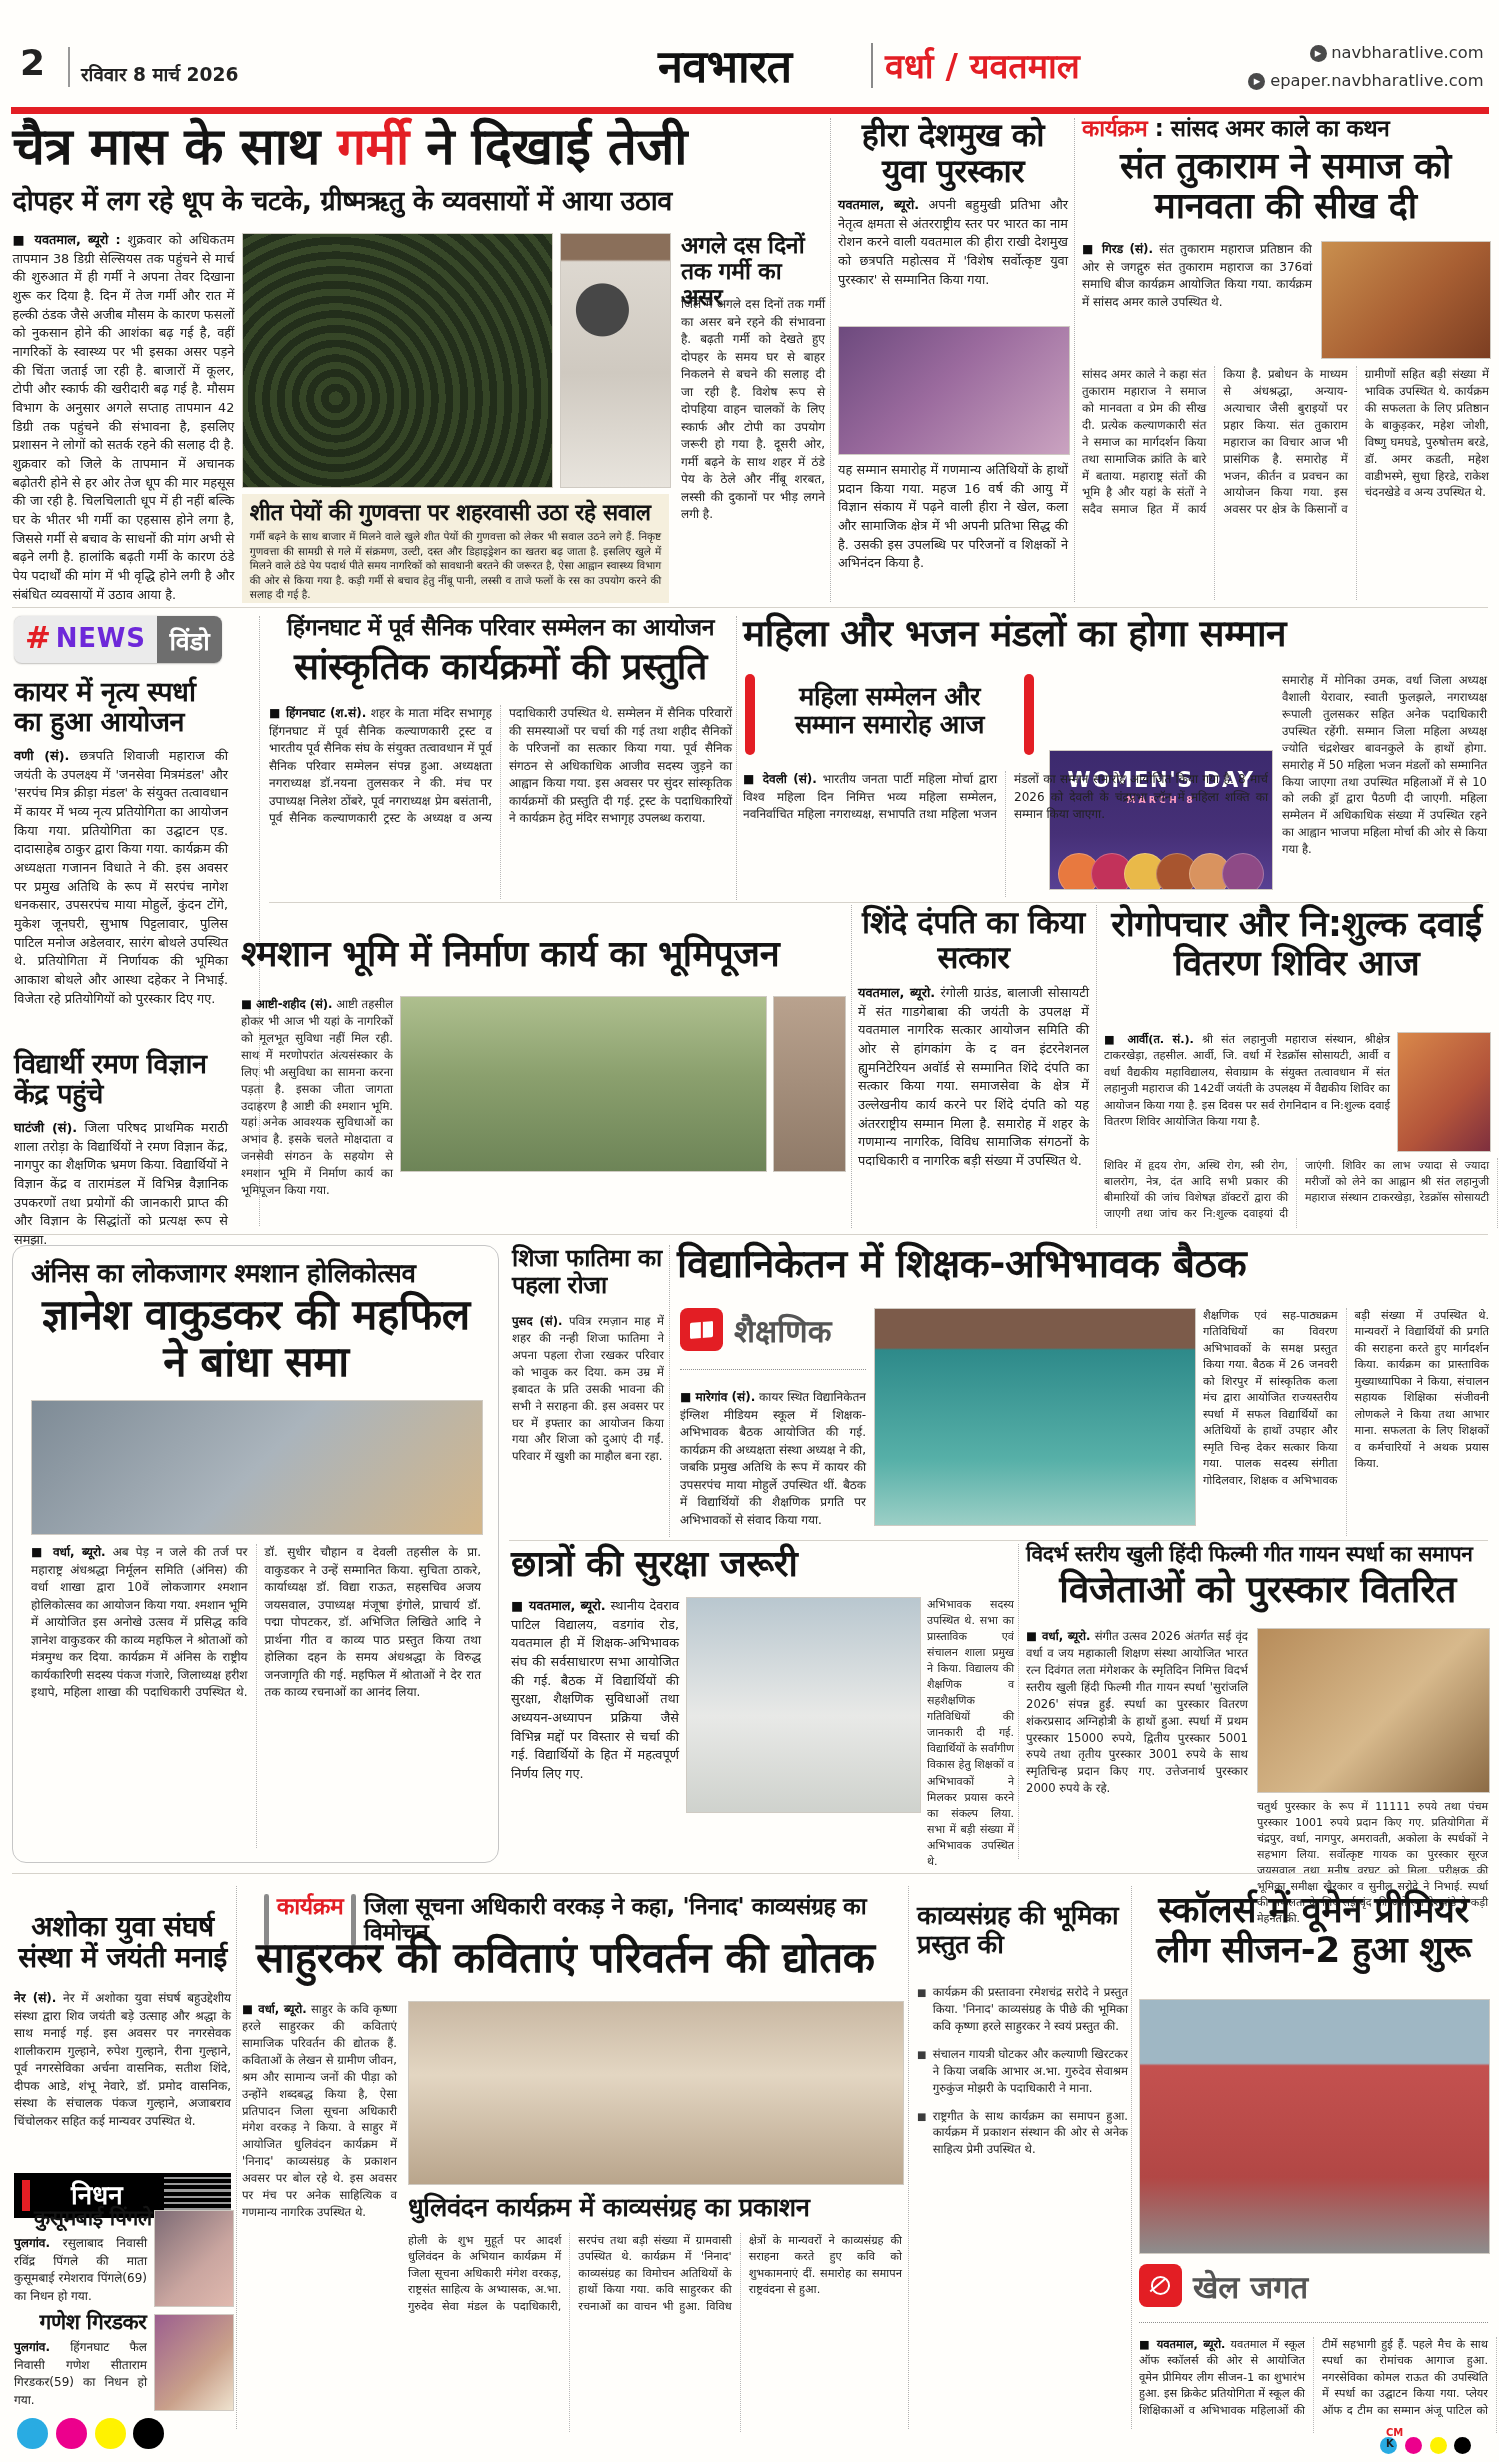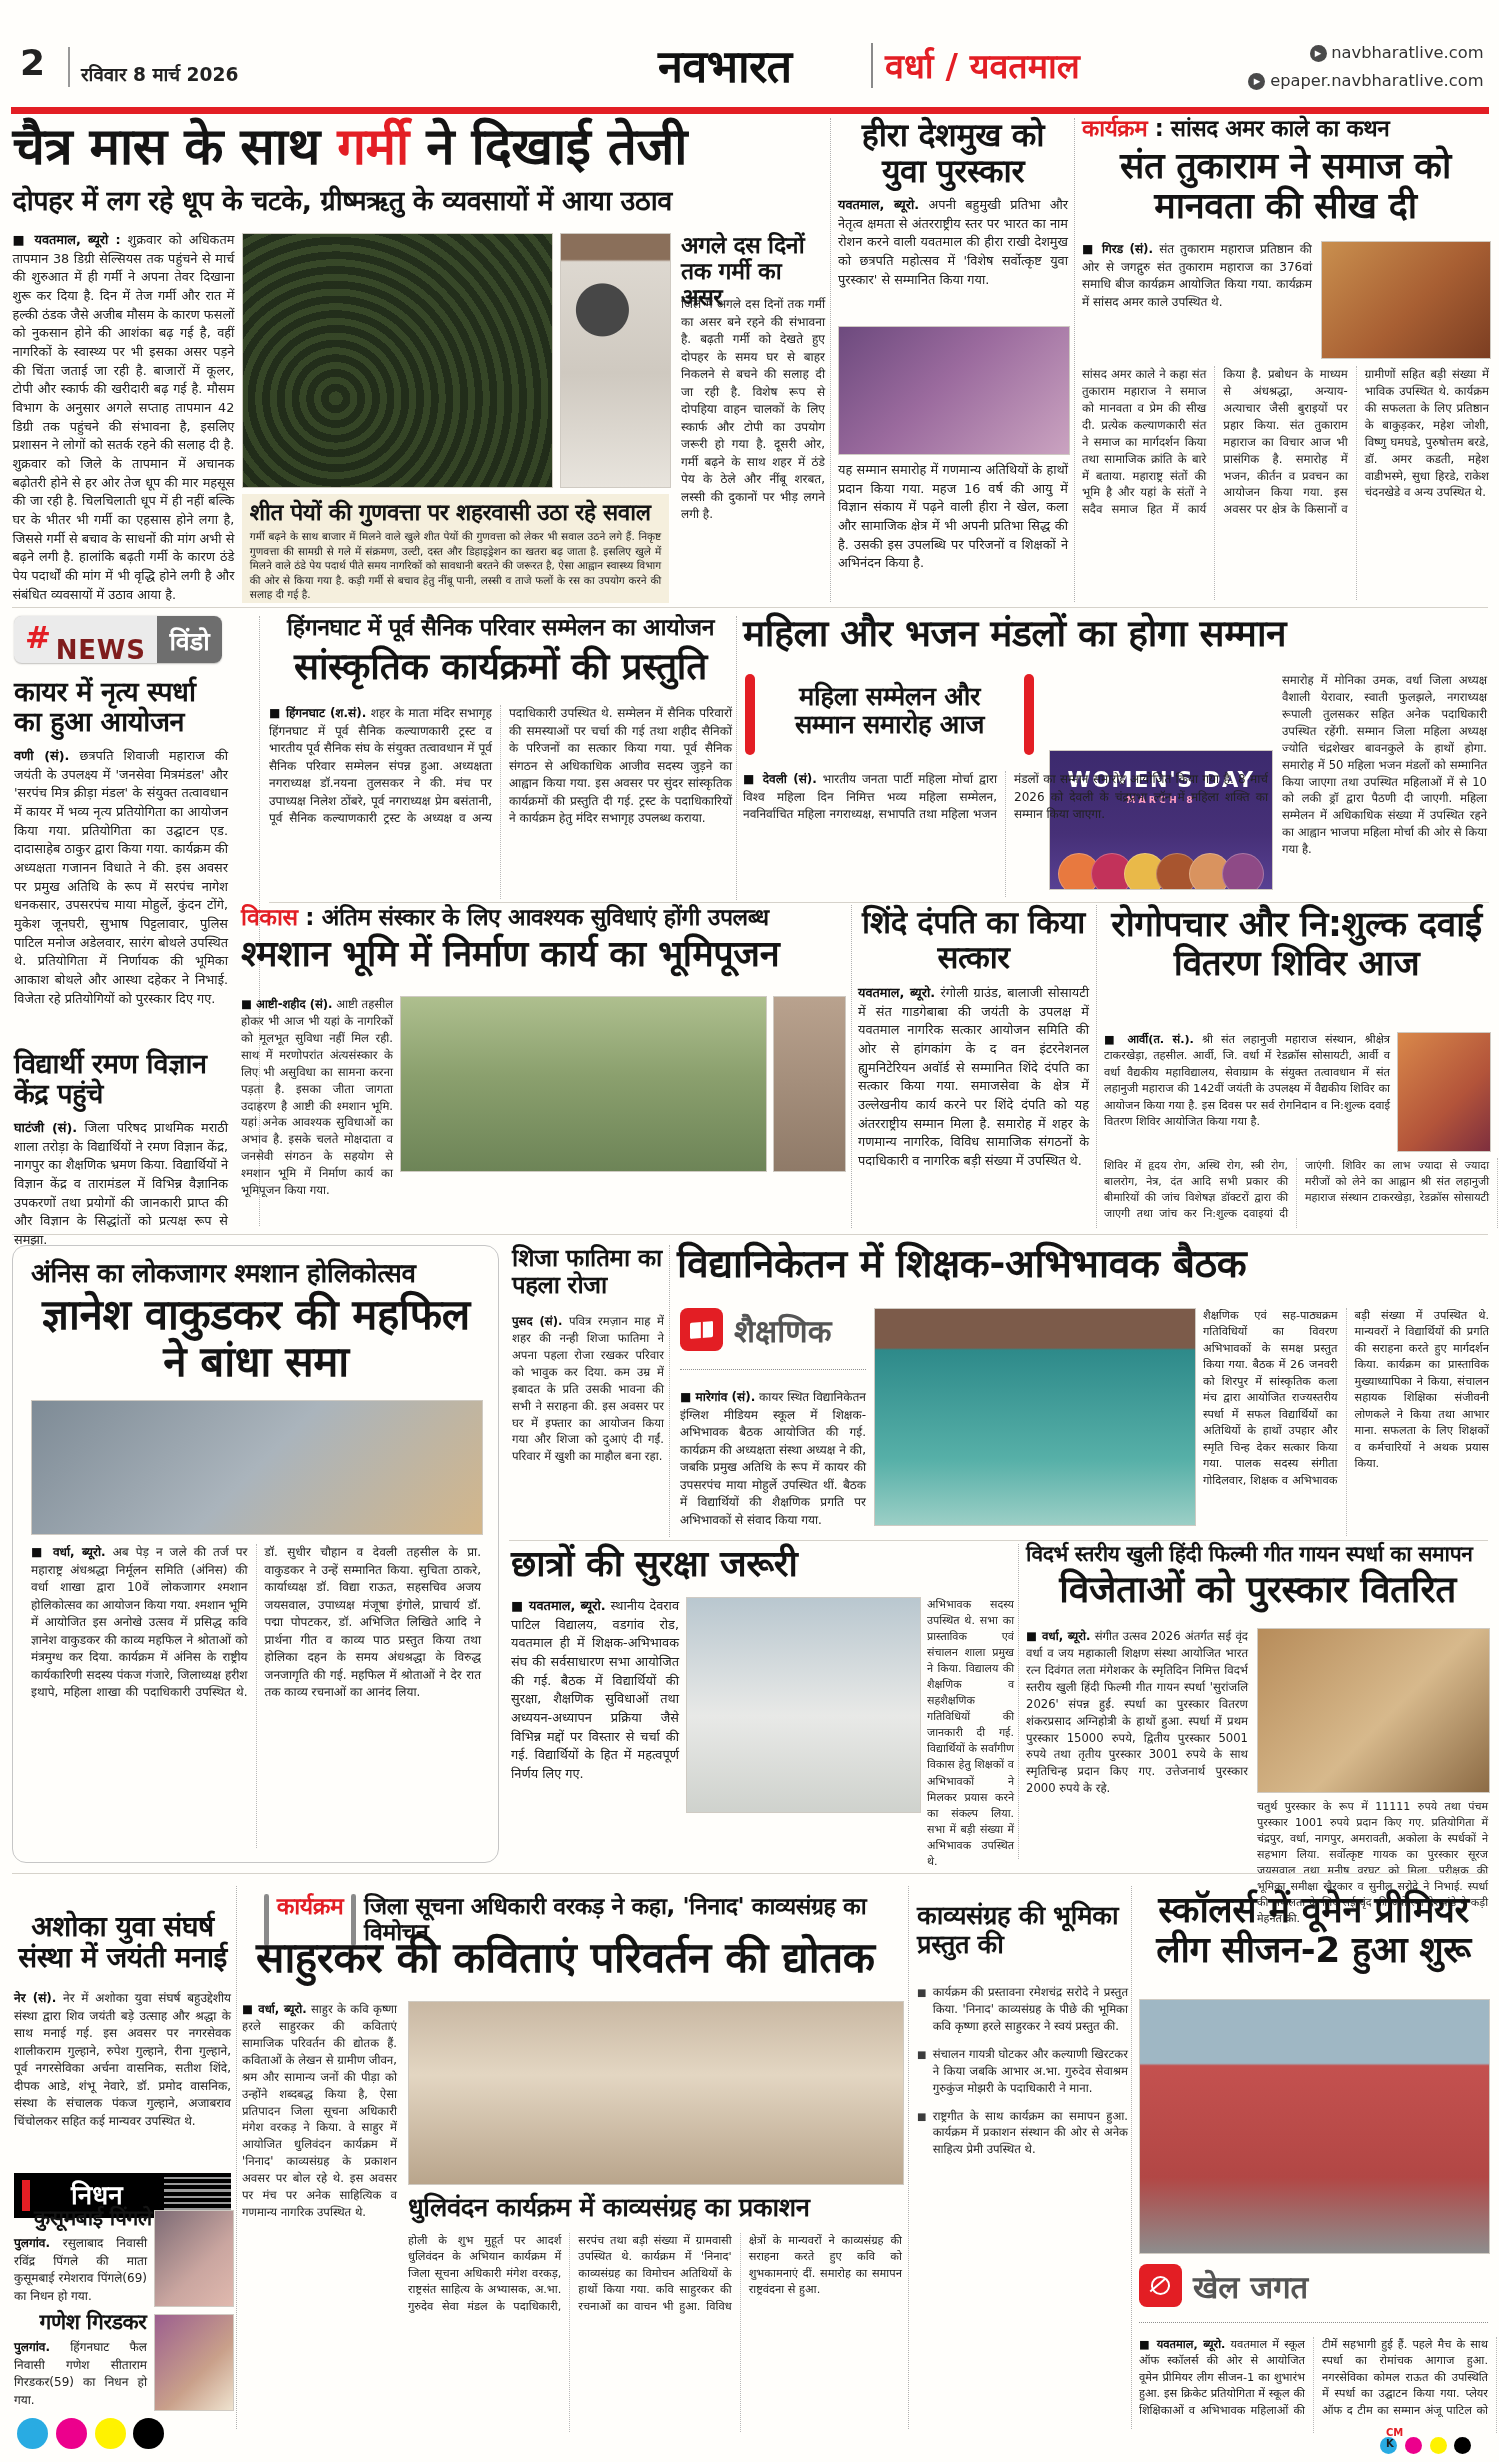--- a/index.html
+++ b/index.html
@@ -25,21 +25,21 @@
   .ph-school{background:linear-gradient(180deg,#7c5b4a 0%,#7c5b4a 18%,#2e8a8a 19%,#57b0a8 70%,#9ccfc6 100%);}
   .ph-sarees{background:linear-gradient(180deg,#b9c7cf 0%,#e8e9e7 55%,#cfd2cd 100%);}
   .ph-award{background:linear-gradient(135deg,#b78c5a,#d7b98c 55%,#8c6b45);}
   .ph-book{background:linear-gradient(180deg,#c9b8a3,#e3d6c2 40%,#b9a58c);}
   .ph-wpl{background:linear-gradient(180deg,#9fb7c4 0%,#9fb7c4 25%,#c4514f 26%,#b24745 70%,#8d8d8d 100%);}
   .ph-obit1{background:linear-gradient(135deg,#7d6b75,#caa6a0 60%,#e0b9ae);}
   .ph-obit2{background:linear-gradient(135deg,#9c5f8f,#c9a08a 60%,#efe3cf);}
   .url-ico{display:inline-flex;align-items:center;justify-content:center;width:17px;height:17px;border-radius:50%;background:#4a4a4a;color:#fff;font-size:8.5px;margin-right:4.7px;vertical-align:middle;}
   .newsbadge{display:flex;align-items:stretch;background:#ebebeb;border-radius:7.8px;overflow:hidden;box-shadow:0 0.8px 1.6px rgba(0,0,0,.25);}
   .newsbadge .hash{color:#e31e24;font-weight:bold;font-size:31px;padding:3.1px 4.7px 0 11px;}
-  .newsbadge .news{font-weight:bold;font-size:26px;letter-spacing:0.8px;padding-top:19px;color:#7f1d1d;}
+  .newsbadge .news{font-weight:bold;font-size:26px;letter-spacing:0.8px;padding-top:7px;color:#6d28d9;}
   .newsbadge .win{margin-left:auto;background:#6e6e6e;color:#fff;font-weight:bold;font-size:25px;padding:7px 12.4px 0 12.4px;}
   .bracketbox{position:relative;padding:7.8px 20px;}
   .bracketbox .bar{position:absolute;top:0;bottom:0;width:10px;background:#e31e24;border-radius:5.4px;}
   .bracketbox .bar.l{left:0;} .bracketbox .bar.r{right:0;}
   .badge-ico{width:43px;height:43px;background:#e31e24;border-radius:7.8px;display:flex;align-items:center;justify-content:center;flex:0 0 auto;}
   .book{position:relative;width:23px;height:15.5px;background:#fff;border-radius:1.6px;transform:skewY(-5deg);}
   .book::after{content:"";position:absolute;left:50%;top:0;width:2.3px;height:100%;background:#e31e24;transform:translateX(-50%);}
   .ball{width:15.5px;height:15.5px;border:2.3px solid #fff;border-radius:50%;position:relative;}
   .ball::after{content:"";position:absolute;left:-4.7px;top:6.2px;width:20px;height:2.3px;background:#fff;transform:rotate(-40deg);}
   .sectionbadge{display:flex;align-items:center;gap:11px;}
@@ -159,23 +159,20 @@
         <i style="background:#8e4a86;"></i>
     </div>
   </div>
   <p class="abs body" style="left:1282px;top:672px;width:205px;height:225px;margin:0;font-size:11.6px;">समारोह में मोनिका उमक, वर्धा जिला अध्यक्ष वैशाली येरावार, स्वाती फुलझले, नगराध्यक्ष रूपाली तुलसकर सहित अनेक पदाधिकारी उपस्थित रहेंगी. सम्मान जिला महिला अध्यक्ष ज्योति चंद्रशेखर बावनकुले के हाथों होगा. समारोह में 50 महिला भजन मंडलों को सम्मानित किया जाएगा तथा उपस्थित महिलाओं में से 10 को लकी ड्रॉ द्वारा पैठणी दी जाएगी. महिला सम्मेलन में अधिकाधिक संख्या में उपस्थित रहने का आह्वान भाजपा महिला मोर्चा की ओर से किया गया है.</p>
   <p class="abs body cols2" style="left:743px;top:771px;width:525px;height:126px;margin:0;font-size:12px;">
     <b class="byline">■ देवली (सं).</b> <span>भारतीय जनता पार्टी महिला मोर्चा द्वारा विश्व महिला दिन निमित्त भव्य महिला सम्मेलन, नवनिर्वाचित महिला नगराध्यक्ष, सभापति तथा महिला भजन मंडलों का सम्मान समारोह आयोजित किया गया है. 8 मार्च 2026 को देवली के चंद्रप्रभा लॉन में महिला शक्ति का सम्मान किया जाएगा.</span>
   </p>
 
   <div class="abs hline" style="left:269px;top:902px;width:1220px;"></div>
 
-  <div class="abs hl" style="left:241px;top:905px;width:605px;font-size:23px;">
-    <span class="red">विकास</span><span> : अंतिम संस्कार के लिए आवश्यक सुविधाएं होंगी उपलब्ध</span>
-  </div>
   <h2 class="abs hl" style="left:241px;top:934px;width:605px;font-size:36px;margin:0;">श्मशान भूमि में निर्माण कार्य का भूमिपूजन</h2>
   <p class="abs body" style="left:241px;top:996px;width:152px;height:233px;margin:0;font-size:11.6px;">
     <b class="byline">■ आष्टी-शहीद (सं).</b> <span>आष्टी तहसील होकर भी आज भी यहां के नागरिकों को मूलभूत सुविधा नहीं मिल रही. साथ में मरणोपरांत अंत्यसंस्कार के लिए भी असुविधा का सामना करना पड़ता है. इसका जीता जागता उदाहरण है आष्टी की श्मशान भूमि. यहां अनेक आवश्यक सुविधाओं का अभाव है. इसके चलते मोक्षदाता व जनसेवी संगठन के सहयोग से श्मशान भूमि में निर्माण कार्य का भूमिपूजन किया गया.</span>
   </p>
   <div class="abs photo ph-groupgreen" style="left:400px;top:996px;width:365px;height:174px;"></div>
   <div class="abs photo ph-portrait" style="left:773px;top:996px;width:71px;height:174px;"></div>
 
   <div class="abs vdot" style="left:851px;top:905px;height:323px;"></div>
 
   <h2 class="abs hl" style="left:858px;top:905px;width:231px;font-size:31px;margin:0;text-align:center;">शिंदे दंपति का किया सत्कार</h2>

